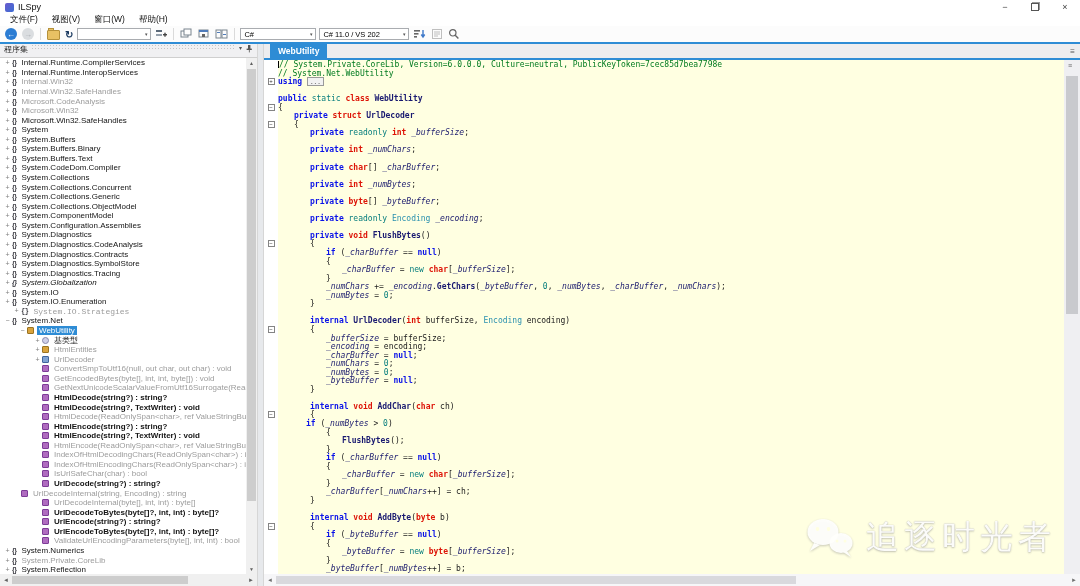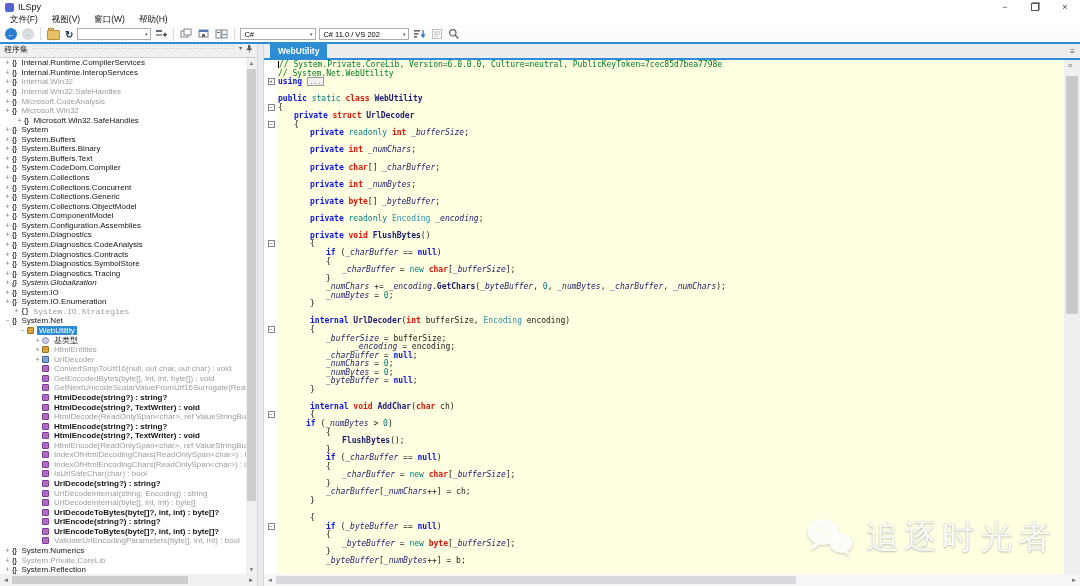--- a/index.html
+++ b/index.html
@@ -233,21 +233,21 @@
           <div class="trow" style="padding-left: 3px;">
             <span class="texp">+</span>
             <span class="tic tic-ns">{}</span>
             <span class="tlbl g">Microsoft.CodeAnalysis</span>
           </div>
           <div class="trow" style="padding-left: 3px;">
             <span class="texp">+</span>
             <span class="tic tic-ns">{}</span>
             <span class="tlbl g">Microsoft.Win32</span>
           </div>
-          <div class="trow" style="padding-left: 15px;">
+          <div class="trow" style="padding-left: 3px;">
             <span class="texp">+</span>
             <span class="tic tic-ns">{}</span>
             <span class="tlbl">Microsoft.Win32.SafeHandles</span>
           </div>
           <div class="trow" style="padding-left: 3px;">
             <span class="texp">+</span>
             <span class="tic tic-ns">{}</span>
             <span class="tlbl">System</span>
           </div>
           <div class="trow" style="padding-left: 3px;">
@@ -428,21 +428,21 @@
           <div class="trow" style="padding-left: 33px;">
             <span class="texp"></span>
             <span class="tic tic-me"></span>
             <span class="tlbl g">IsUrlSafeChar(char) : bool</span>
           </div>
           <div class="trow" style="padding-left: 33px;">
             <span class="texp"></span>
             <span class="tic tic-me"></span>
             <span class="tlbl b">UrlDecode(string?) : string?</span>
           </div>
-          <div class="trow" style="padding-left: 33px;">
+          <div class="trow" style=" margin-left: 12px;">
             <span class="texp"></span>
             <span class="tic tic-me"></span>
             <span class="tlbl g">UrlDecodeInternal(string, Encoding) : string</span>
           </div>
           <div class="trow" style="padding-left: 33px;">
             <span class="texp"></span>
             <span class="tic tic-me"></span>
             <span class="tlbl g">UrlDecodeInternal(byte[], int, int) : byte[]</span>
           </div>
           <div class="trow" style="padding-left: 33px;">
@@ -591,40 +591,41 @@
           <div class="cln" style="padding-left: 48px;"><span class="s-p">{</span></div>
           <div class="cln" style="padding-left: 64px;"><span class="s-f">_charBuffer</span><span class="s-p"> = </span><span class="s-m">new</span><span class="s-p"> </span><span class="s-t">char</span><span class="s-p">[</span><span class="s-f">_bufferSize</span><span class="s-p">];</span></div>
           <div class="cln" style="padding-left: 48px;"><span class="s-p">}</span></div>
           <div class="cln" style="padding-left: 48px;"><span class="s-f">_numChars</span><span class="s-p"> += </span><span class="s-f">_encoding</span><span class="s-p">.</span><span class="s-d">GetChars</span><span class="s-p">(</span><span class="s-f">_byteBuffer</span><span class="s-p">, </span><span class="s-n">0</span><span class="s-p">, </span><span class="s-f">_numBytes</span><span class="s-p">, </span><span class="s-f">_charBuffer</span><span class="s-p">, </span><span class="s-f">_numChars</span><span class="s-p">);</span></div>
           <div class="cln" style="padding-left: 48px;"><span class="s-f">_numBytes</span><span class="s-p"> = </span><span class="s-n">0</span><span class="s-p">;</span></div>
           <div class="cln" style="padding-left: 32px;"><span class="s-p">}</span></div>
           <div class="cln" style="padding-left: 0px;"></div>
           <div class="cln" style="padding-left: 32px;"><span class="s-k">internal</span><span class="s-p"> </span><span class="s-d">UrlDecoder</span><span class="s-p">(</span><span class="s-t">int</span><span class="s-p"> bufferSize, </span><span class="s-y">Encoding</span><span class="s-p"> encoding)</span></div>
           <div class="cln" style="padding-left: 32px;"><span class="s-p">{</span></div>
           <div class="cln" style="padding-left: 48px;"><span class="s-f">_bufferSize</span><span class="s-p"> = bufferSize;</span></div>
-          <div class="cln" style="padding-left: 48px; margin-left: 28px;"><span class="s-f">_encoding</span><span class="s-p"> = encoding;</span></div>
+          <div class="cln" style="padding-left: 48px;"><span class="s-f">_encoding</span><span class="s-p"> = encoding;</span></div>
           <div class="cln" style="padding-left: 48px;"><span class="s-f">_charBuffer</span><span class="s-p"> = </span><span class="s-k">null</span><span class="s-p">;</span></div>
           <div class="cln" style="padding-left: 48px;"><span class="s-f">_numChars</span><span class="s-p"> = </span><span class="s-n">0</span><span class="s-p">;</span></div>
           <div class="cln" style="padding-left: 48px;"><span class="s-f">_numBytes</span><span class="s-p"> = </span><span class="s-n">0</span><span class="s-p">;</span></div>
           <div class="cln" style="padding-left: 48px;"><span class="s-f">_byteBuffer</span><span class="s-p"> = </span><span class="s-k">null</span><span class="s-p">;</span></div>
           <div class="cln" style="padding-left: 32px;"><span class="s-p">}</span></div>
           <div class="cln" style="padding-left: 0px;"></div>
           <div class="cln" style="padding-left: 32px;"><span class="s-k">internal</span><span class="s-p"> </span><span class="s-t">void</span><span class="s-p"> </span><span class="s-d">AddChar</span><span class="s-p">(</span><span class="s-t">char</span><span class="s-p"> ch)</span></div>
           <div class="cln" style="padding-left: 32px;"><span class="s-p">{</span></div>
           <div class="cln" style="padding-left: 28px;"><span class="s-k">if</span><span class="s-p"> (</span><span class="s-f">_numBytes</span><span class="s-p"> &gt; </span><span class="s-n">0</span><span class="s-p">)</span></div>
           <div class="cln" style="padding-left: 48px;"><span class="s-p">{</span></div>
           <div class="cln" style="padding-left: 64px;"><span class="s-d">FlushBytes</span><span class="s-p">();</span></div>
           <div class="cln" style="padding-left: 48px;"><span class="s-p">}</span></div>
           <div class="cln" style="padding-left: 48px;"><span class="s-k">if</span><span class="s-p"> (</span><span class="s-f">_charBuffer</span><span class="s-p"> == </span><span class="s-k">null</span><span class="s-p">)</span></div>
           <div class="cln" style="padding-left: 48px;"><span class="s-p">{</span></div>
           <div class="cln" style="padding-left: 64px;"><span class="s-f">_charBuffer</span><span class="s-p"> = </span><span class="s-m">new</span><span class="s-p"> </span><span class="s-t">char</span><span class="s-p">[</span><span class="s-f">_bufferSize</span><span class="s-p">];</span></div>
           <div class="cln" style="padding-left: 48px;"><span class="s-p">}</span></div>
           <div class="cln" style="padding-left: 48px;"><span class="s-f">_charBuffer</span><span class="s-p">[</span><span class="s-f">_numChars</span><span class="s-p">++] = ch;</span></div>
           <div class="cln" style="padding-left: 32px;"><span class="s-p">}</span></div>
           <div class="cln" style="padding-left: 0px;"></div>
+          <div class="cln" style="padding-left: 32px;"><span class="s-k">internal</span><span class="s-p"> </span><span class="s-t">void</span><span class="s-p"> </span><span class="s-d">AddByte</span><span class="s-p">(</span><span class="s-t">byte</span><span class="s-p"> b)</span></div>
           <div class="cln" style="padding-left: 32px;"><span class="s-p">{</span></div>
           <div class="cln" style="padding-left: 48px;"><span class="s-k">if</span><span class="s-p"> (</span><span class="s-f">_byteBuffer</span><span class="s-p"> == </span><span class="s-k">null</span><span class="s-p">)</span></div>
           <div class="cln" style="padding-left: 48px;"><span class="s-p">{</span></div>
           <div class="cln" style="padding-left: 64px;"><span class="s-f">_byteBuffer</span><span class="s-p"> = </span><span class="s-m">new</span><span class="s-p"> </span><span class="s-t">byte</span><span class="s-p">[</span><span class="s-f">_bufferSize</span><span class="s-p">];</span></div>
           <div class="cln" style="padding-left: 48px;"><span class="s-p">}</span></div>
           <div class="cln" style="padding-left: 48px;"><span class="s-f">_byteBuffer</span><span class="s-p">[</span><span class="s-f">_numBytes</span><span class="s-p">++] = b;</span></div>
         </div>
       <div class="cvscroll">
         <span class="cvmark">≡</span>
         <span class="cvthumb"></span>

